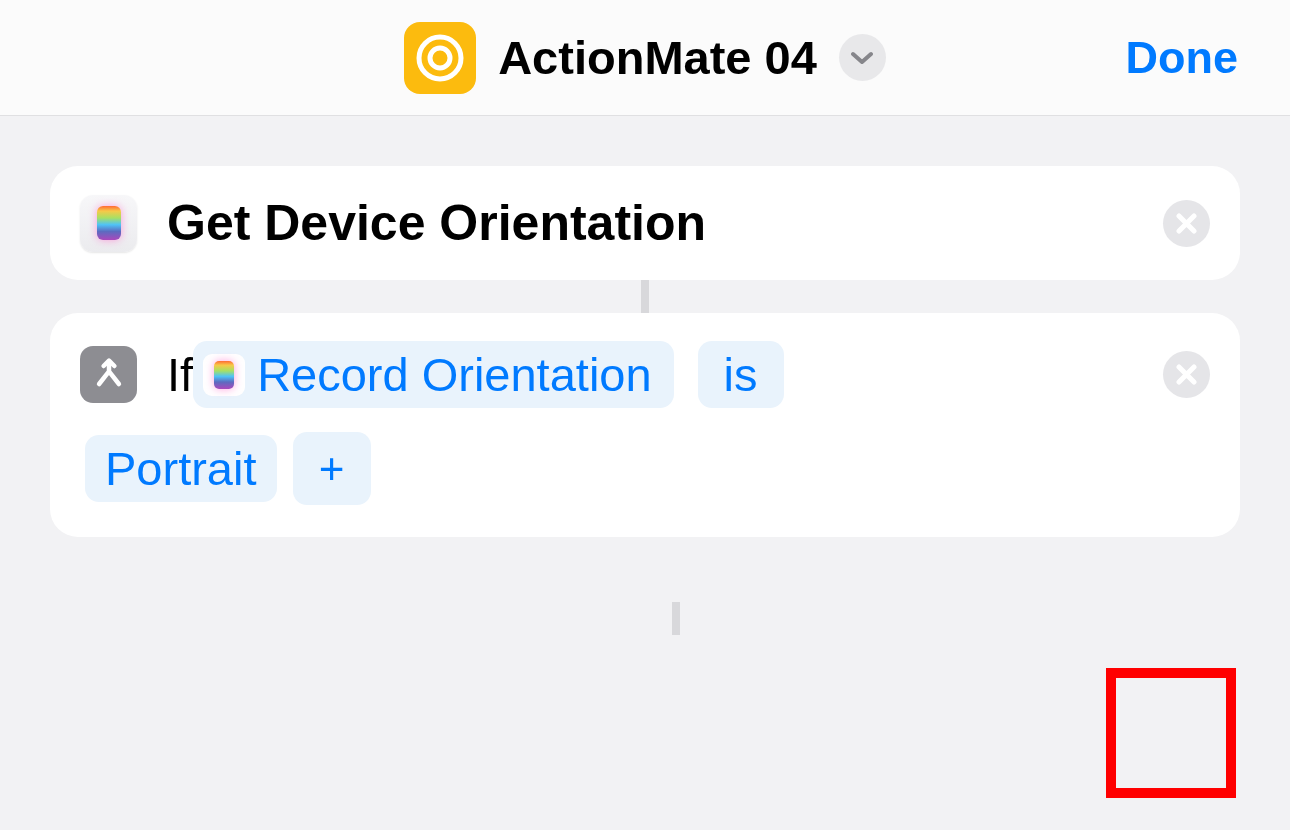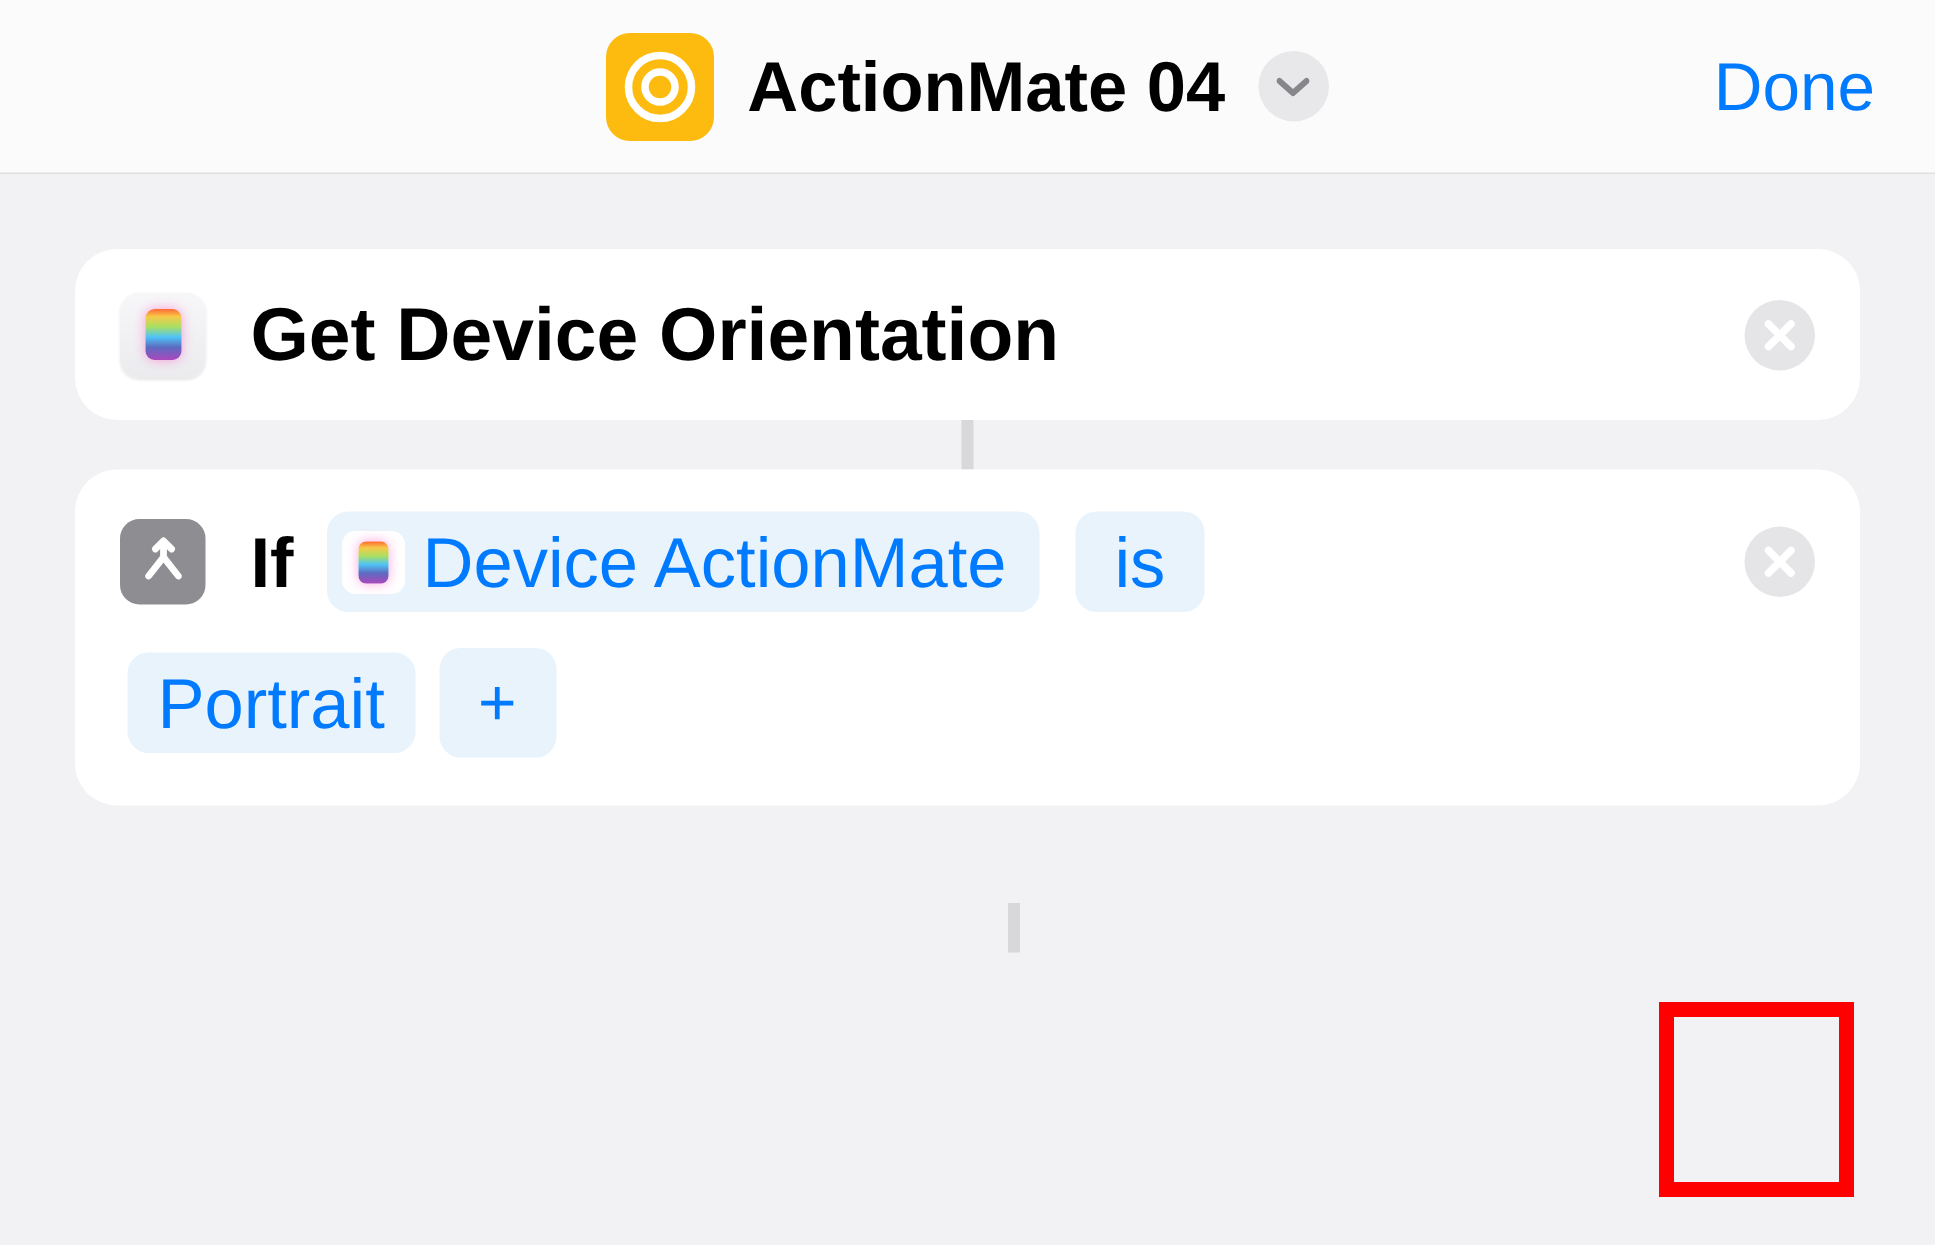--- a/index.html
+++ b/index.html
@@ -63,23 +63,23 @@
       justify-content: center;
     }
     
     .dropdown-icon svg {
       width: 22px;
       height: 14px;
     }
     
     .done-btn {
       position: absolute;
-      right: 40px;
+      right: 52px;
       font-size: 45px;
-      font-weight: 400;
+      font-weight: 700;
       color: #007aff;
       cursor: pointer;
     }
     
     .content {
       padding: 50px 50px 0 50px;
     }
     
     .card {
       background: #ffffff;
@@ -155,23 +155,22 @@
       display: flex;
       align-items: center;
       margin-top: 24px;
       width: 100%;
       gap: 16px;
       padding-left: 5px;
     }
     
     .if-label {
       font-size: 47px;
-      font-weight: 700;
+      font-weight: 400;
       color: #000;
-      margin-right: 22px;
     }
     
     .pill {
       display: inline-flex;
       align-items: center;
       background: #e9f3fc;
       border-radius: 14px;
       padding: 6px 20px;
       font-size: 47px;
       font-weight: 500;
@@ -322,21 +321,21 @@
         <svg viewBox="0 0 40 40" width="36" height="36">
           <path d="M20 8 L20 16 M20 16 L9 30 M20 16 L31 30" stroke="#ffffff" stroke-width="5" stroke-linecap="round" stroke-linejoin="round" fill="none"></path>
           <path d="M14 10 L20 4 L26 10" stroke="#ffffff" stroke-width="5" stroke-linecap="round" stroke-linejoin="round" fill="none"></path>
         </svg>
       </div>
       <div class="if-label">If</div>
       <div class="pill pill-variable">
         <div class="pill-icon-wrapper">
           <div class="rainbow-rect rainbow-rect-small"></div>
         </div>
-        <span>Device ActionMate</span>
+        <span>Record Orientation</span>
       </div>
       <div class="pill pill-condition">
         <span>is</span>
       </div>
       <div style="flex:1"></div>
       <div class="close-btn">
         <svg viewBox="0 0 21 21">
           <path d="M3 3 L18 18 M18 3 L3 18" stroke="#ffffff" stroke-width="5" stroke-linecap="round"></path>
         </svg>
       </div>

